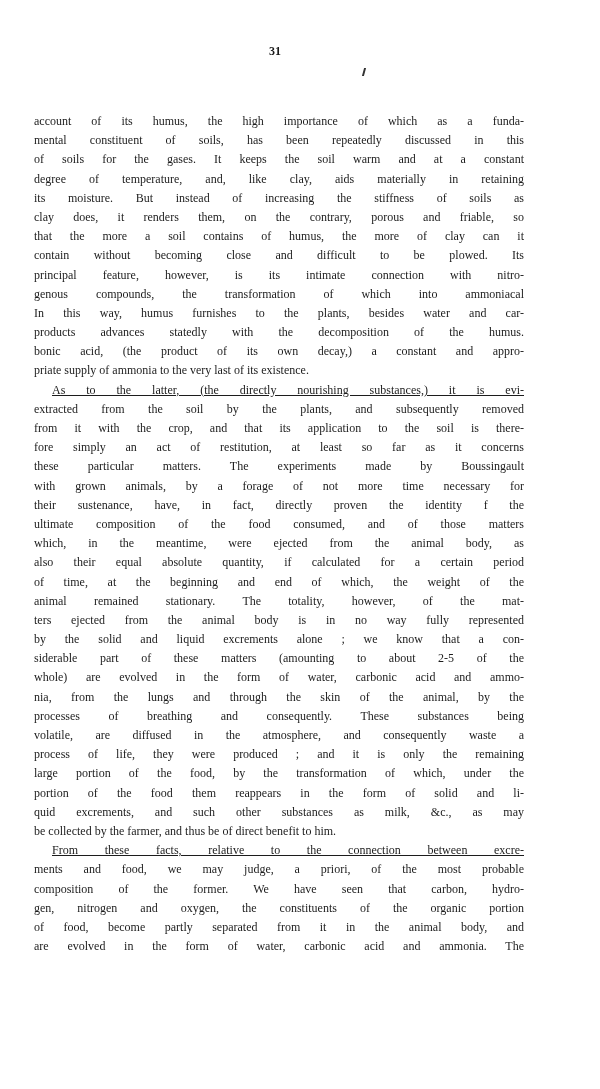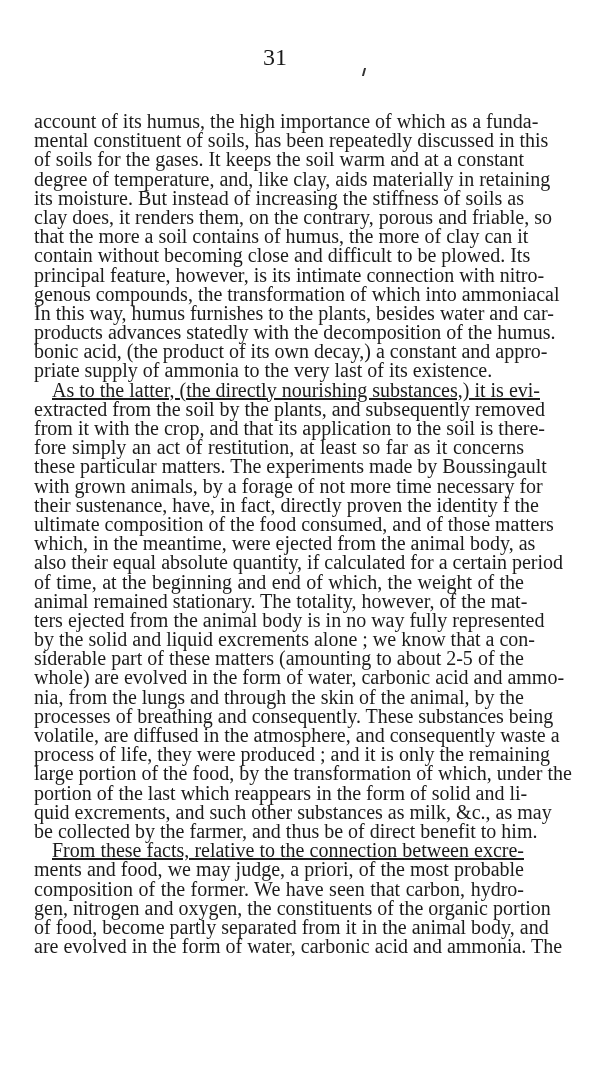--- a/index.html
+++ b/index.html
@@ -1,24 +1,24 @@
 <!DOCTYPE html>
 <html><head>
   <meta charset="utf-8">
   <style>
     html, body { margin: 0; padding: 0; background: #ffffff; }
     body { width: 600px; height: 1089px; position: relative; overflow: hidden; }
     .page-number {
       position: absolute; top: 44px; left: 0; width: 550px; text-align: center;
-      font-family: "Liberation Serif", serif; font-weight: normal; font-size: 24px; color: #1a1a1a;
+      font-family: "Liberation Serif", serif; font-weight: bold; font-size: 12px; color: #1a1a1a;
     }
     .speck { position: absolute; top: 68px; left: 363px; width: 2px; height: 8px; background: #333; transform: skewX(-15deg); }
     .body-text {
       position: absolute; top: 112px; left: 34px; width: 490px;
-      font-family: "Liberation Serif", serif; font-size: 20px; line-height: 19.2px; color: #1c1c1c;
+      font-family: "Liberation Serif", serif; font-size: 12px; line-height: 19.2px; color: #1c1c1c;
     }
     .line { display: block; white-space: nowrap; text-align: justify; text-align-last: justify; height: 19.2px; }
     .line.last { text-align-last: left; }
     .line.indent { padding-left: 18px; text-decoration: underline; }
   </style>
 </head>
 <body>
 
 <div class="page-number">31</div>
 <div class="speck"></div>
@@ -51,21 +51,21 @@
     <span class="line">animal remained stationary.  The totality, however, of the mat-</span>
     <span class="line">ters ejected from the animal body is in no way fully represented</span>
     <span class="line">by the solid and liquid excrements alone ; we know that a con-</span>
     <span class="line">siderable part of these matters (amounting to about 2-5 of the</span>
     <span class="line">whole) are evolved in the form of water, carbonic acid and ammo-</span>
     <span class="line">nia, from the lungs and through the skin of the animal, by the</span>
     <span class="line">processes of breathing and consequently.  These substances being</span>
     <span class="line">volatile, are diffused in the atmosphere, and consequently waste a</span>
     <span class="line">process of life, they were produced ; and it is only the remaining</span>
     <span class="line">large portion of the food, by the transformation of which, under the</span>
-    <span class="line">portion of the last which reappears in the form of solid and li-</span>
+    <span class="line">portion of the food them reappears in the form of solid and li-</span>
     <span class="line">quid excrements, and such other substances as milk, &amp;c., as may</span>
     <span class="line last">be collected by the farmer, and thus be of direct benefit to him.</span>
     <span class="line indent">From these facts, relative to the connection between excre-</span>
     <span class="line">ments and food, we may judge, a priori, of the most probable</span>
     <span class="line">composition of the former.  We have seen that carbon, hydro-</span>
     <span class="line">gen, nitrogen and oxygen, the constituents of the organic portion</span>
     <span class="line">of food, become partly separated from it in the animal body, and</span>
     <span class="line">are evolved in the form of water, carbonic acid and ammonia.  The</span>
   </div>
 

